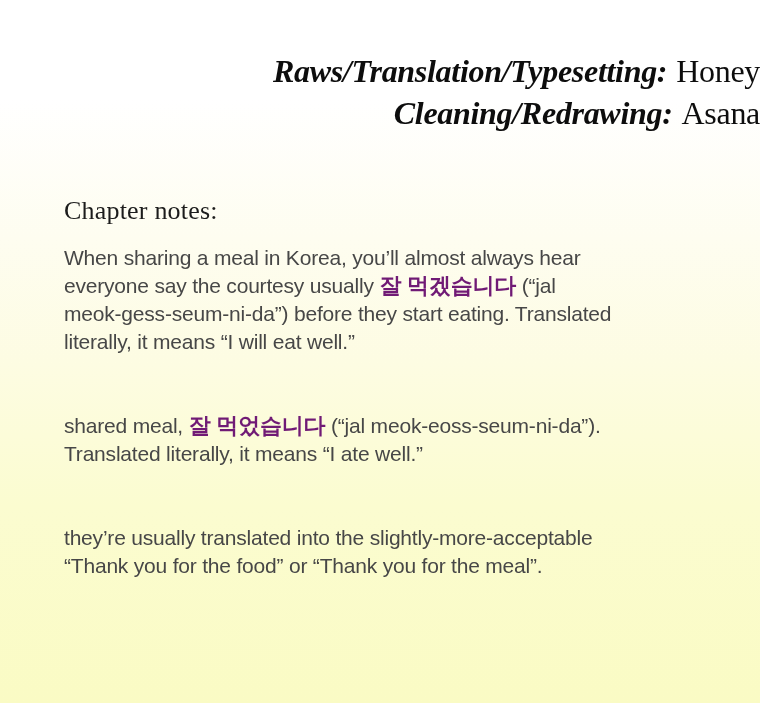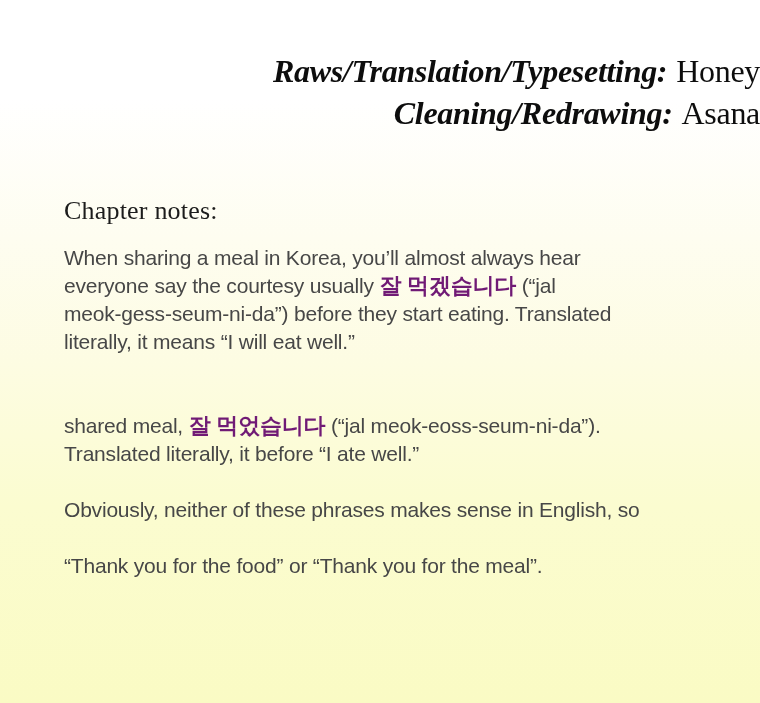--- a/index.html
+++ b/index.html
@@ -78,18 +78,18 @@
     </div>
     <div>
       <span class="credit-role">Cleaning/Redrawing:</span><span class="credit-name">Asana</span>
     </div>
   </div>
 
   <div class="notes">
     <h2 class="notes-heading">Chapter notes:</h2>
     <div>
         <p class="note-para"><span>When sharing a meal in Korea, you’ll almost always hear</span><br><span>everyone say the courtesy usually </span><span class="ko-bold">잘 먹겠습니다</span><span> (“jal</span><br><span>meok-gess-seum-ni-da”) before they start eating. Translated</span><br><span>literally, it means “I will eat well.”</span></p>
-        <p class="note-para"><br><span>shared meal, </span><span class="ko-bold">잘 먹었습니다</span><span> (“jal meok-eoss-seum-ni-da”).</span><br><span>Translated literally, it before “I ate well.”</span></p>
-        <p class="note-para"><span>Obviously, neither of these phrases makes sense in English, so</span><br><br><span>“Thank you for the food” or “Thank you for the meal”.</span></p>
+        <p class="note-para"><br><span>shared meal, </span><span class="ko-bold">잘 먹었습니다</span><span> (“jal meok-eoss-seum-ni-da”).</span><br><span>Translated literally, it means “I ate well.”</span></p>
+        <p class="note-para"><br><span>they’re usually translated into the slightly-more-acceptable</span><br><span>“Thank you for the food” or “Thank you for the meal”.</span></p>
       </div>
   </div>
 
 </div>
 
 </body></html>

